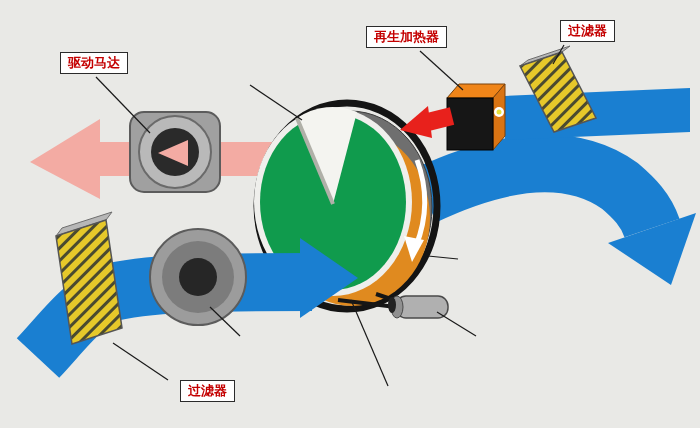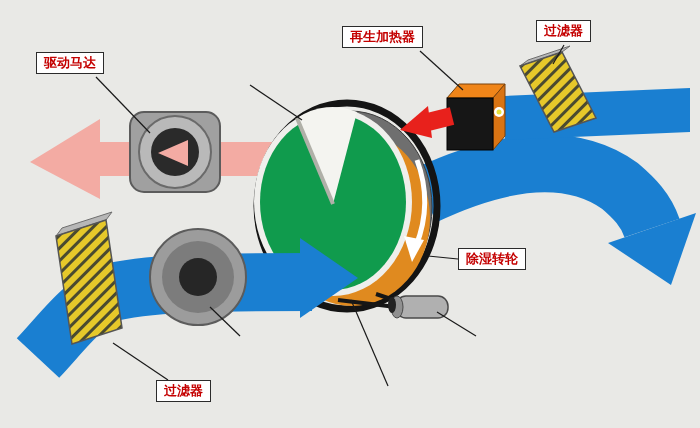--- a/index.html
+++ b/index.html
@@ -14,20 +14,21 @@
   .label{
     position:absolute;
     background:#ffffff;
     border:1px solid #2b2b2b;
     color:#c40000;
     font-weight:bold;
     font-size:13px;
     line-height:1.25;
     padding:2px 7px;
     white-space:nowrap;
+    margin-left:24px;
   }
 </style>
 </head>
 <body>
 
 <div id="stage">
 
 <svg id="art" width="700" height="428" viewBox="0 0 700 428">
   <defs>
     <pattern id="hatch" width="9" height="9" patternUnits="userSpaceOnUse" patternTransform="rotate(45)">
@@ -120,16 +121,15 @@
     <line x1="240" y1="336" x2="210" y2="307"></line>
     <line x1="476" y1="336" x2="437" y2="312"></line>
     <line x1="168" y1="380" x2="113" y2="343"></line>
     <line x1="388" y1="386" x2="351" y2="300"></line>
   </g>
 </svg>
 
   <div class="label" style="left:36px;top:52px">驱动马达</div>
   <div class="label" style="left:342px;top:26px">再生加热器</div>
   <div class="label" style="left:536px;top:20px">过滤器</div>
-  <div class="label" style="left:458px;top:248px">除湿转轮</div>
   <div class="label" style="left:156px;top:380px">过滤器</div>
 
 </div>
 
 </body></html>

